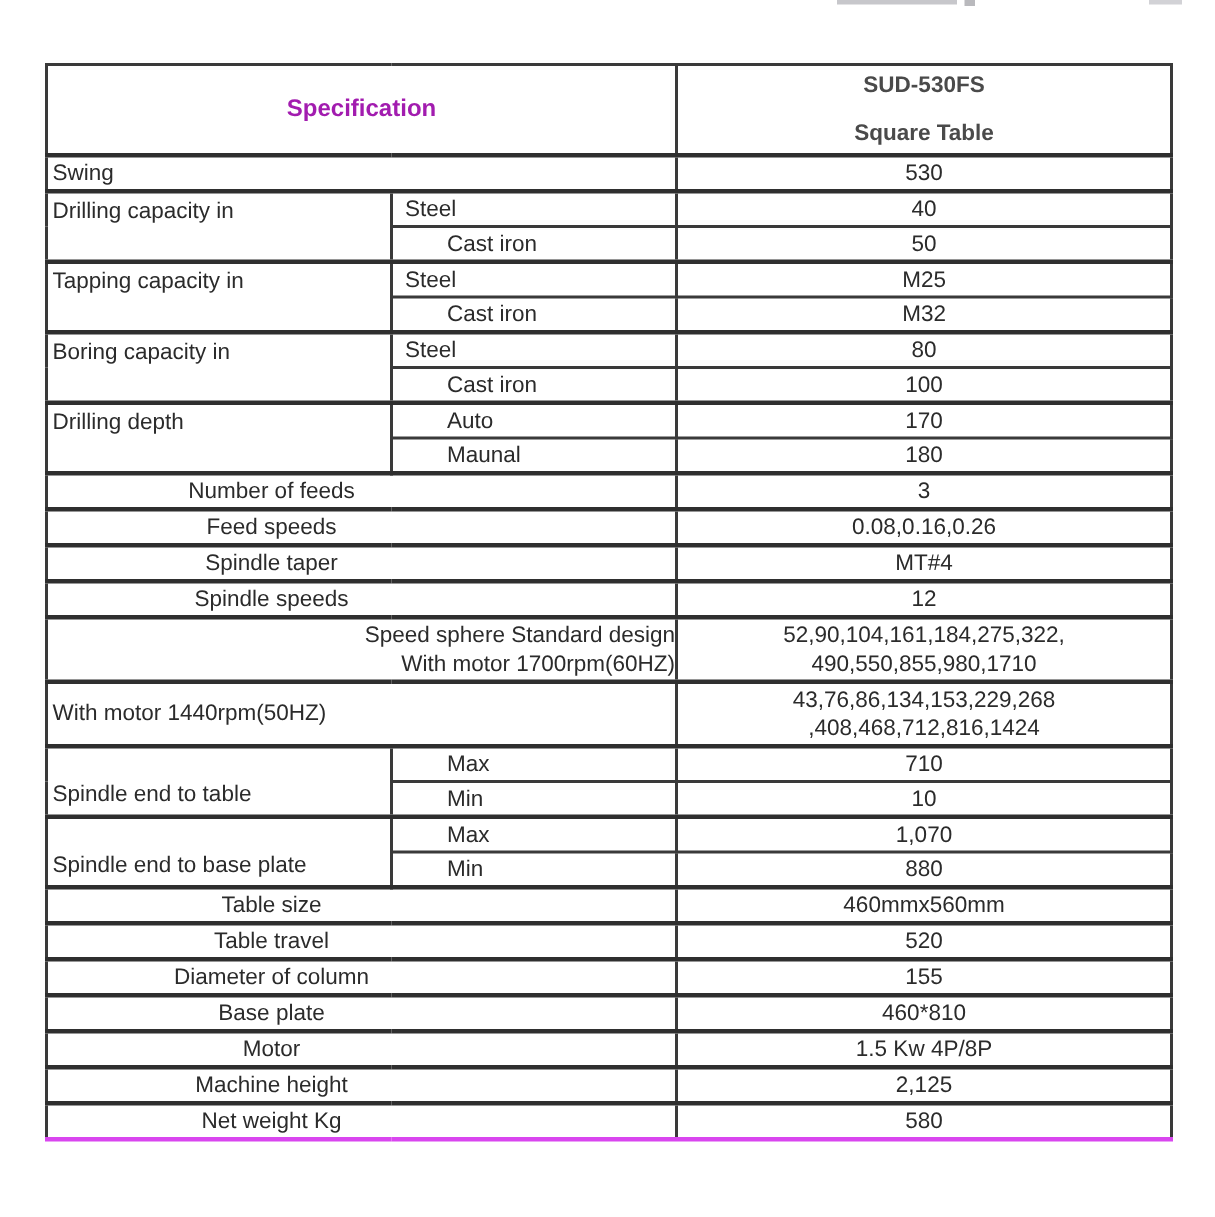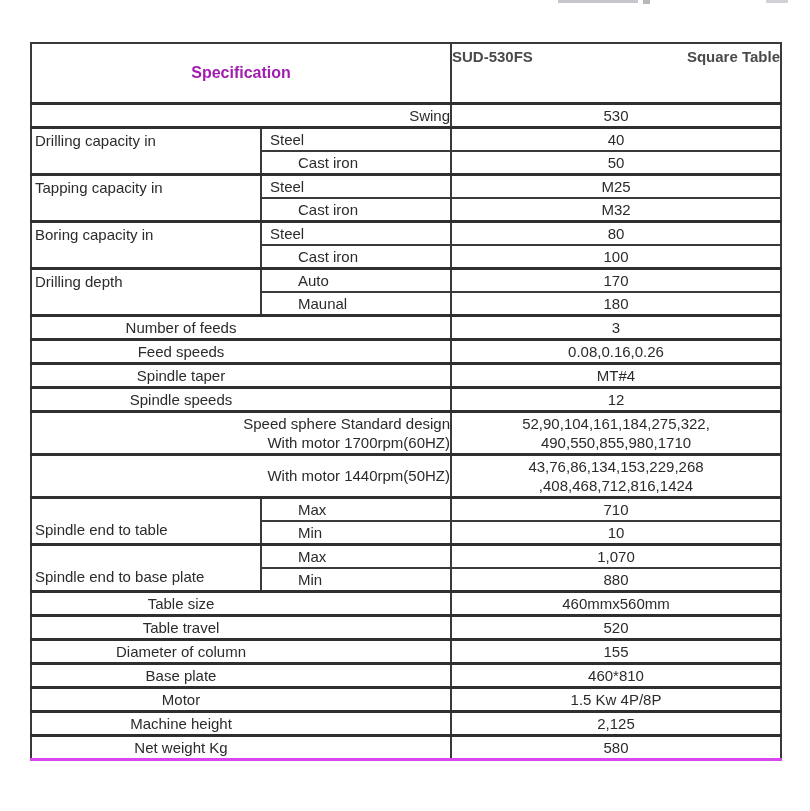--- a/index.html
+++ b/index.html
@@ -60,34 +60,34 @@
   .spec-cell {
     text-align: center;
     font-weight: bold;
     font-size: 16px;
     color: #a21caf;
     height: 58px;
   }
   .model-cell { height: 58px; vertical-align: middle; }
   .model-inner {
     display: flex;
-    flex-direction: row;
+    flex-direction: column;
     justify-content: space-between;
     height: 52px;
     padding: 2px 0 3px 0;
   }
   .model-line {
     text-align: center;
     font-weight: bold;
     font-size: 15px;
     color: #4a4a4a;
   }
 
   
-  .lab   { text-align: right; padding-left: 3px; }          
+  .lab   { text-align: left; padding-left: 3px; }          
   .labc  { text-align: center; padding-right: 120px; }     
   .grp   { text-align: left; padding-left: 3px; vertical-align: top; padding-top: 2px; }
   .grpb  { text-align: left; padding-left: 3px; vertical-align: bottom; padding-bottom: 3px; }
   .sub   { text-align: left; padding-left: 36px; }
   .sub.steel { padding-left: 8px; }
   .val   { text-align: center; }
   .two   { line-height: 19px; }
   .two div { text-align: center; }
   .lab2  { line-height: 19px; vertical-align: middle; }
   .lab2 div { text-align: right; padding-left: 16px; }

